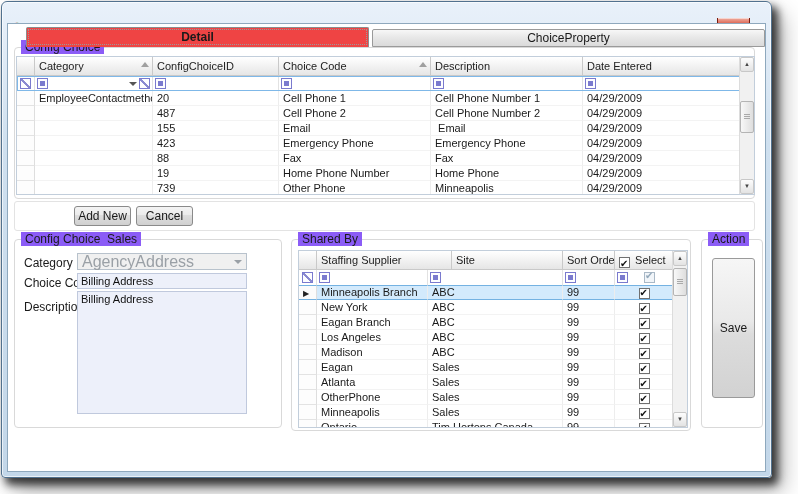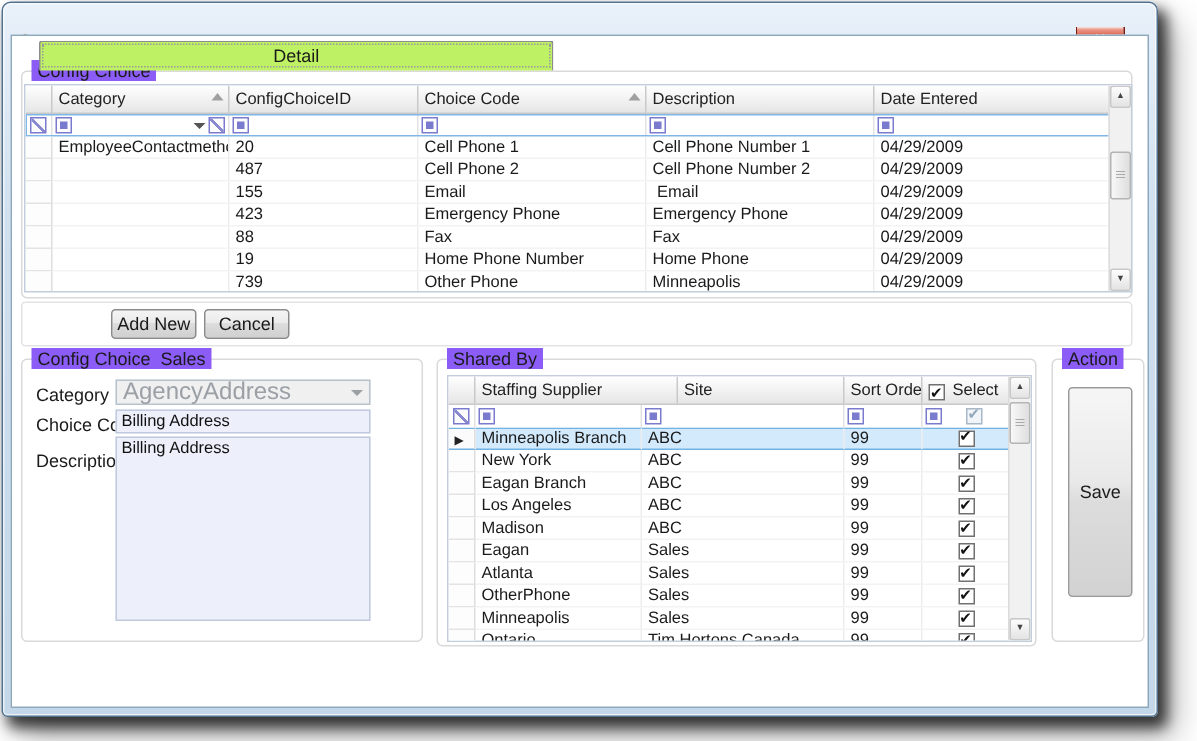--- a/index.html
+++ b/index.html
@@ -20,23 +20,23 @@
              border:1px solid #761c10;border-top:none;border-radius:0 0 5px 5px;
              text-align:center;cursor:pointer;box-shadow:inset 0 1px 0 rgba(255,255,255,0.5);}
   .close-x{font-size:10px;font-weight:bold;color:#fff;line-height:17px;text-shadow:0 1px 1px rgba(0,0,0,0.6);}
 
   
   .client{position:absolute;left:5px;right:5px;top:21px;bottom:5px;background:#fff;
           border:1px solid #8ea8bd;}
 
   
   .tab{position:absolute;text-align:center;font-size:12px;cursor:pointer;}
-  .tab-active{left:18px;top:3px;width:343px;height:20px;background:#bef264;
+  .tab-active{left:18px;top:3px;width:343px;height:20px;background:#ef4444;
               border:1px solid #8c8c8c;border-bottom:none;border-radius:2px 2px 0 0;
-              outline:1px dotted #9a9a9a;outline-offset:-3px;line-height:19px;z-index:2;}
+              outline:1px dotted #9a9a9a;outline-offset:-3px;line-height:19px;z-index:2;font-weight:bold;}
   .tab-inactive{left:364px;top:5px;width:393px;height:18px;
                 background:linear-gradient(#f7f7f7,#e8e8e8 45%,#dadada);
                 border:1px solid #9a9a9a;border-radius:2px 2px 0 0;line-height:16px;}
 
   
   .group{position:absolute;border:1px solid #d9d9d9;border-radius:4px;background:#fff;}
   .group-label{position:absolute;top:-8px;left:6px;background:#8b5cf6;padding:0 4px;
                font-size:12px;white-space:pre;color:#1a1a1a;}
   .g-main{left:6px;top:23px;width:741px;height:152px;}
   .g-detail{left:6px;top:215px;width:268px;height:189px;}
@@ -137,20 +137,21 @@
       </svg>
       <span class="title">System | Config Choice</span>
       <div class="close-btn">
         <div class="close-x">✕</div>
       </div>
     </div>
 
     <div class="client">
 
       <div class="tab tab-active">Detail</div>
+      <div class="tab tab-inactive">ChoiceProperty</div>
 
       <div class="group g-main">
         <span class="group-label">Config Choice</span>
       </div>
 
       <div class="grid grid-main">
         <div class="hrow">
           <div class="hc w-ind"></div>
           <div class="hc w-cat">
             <span>Category</span>

